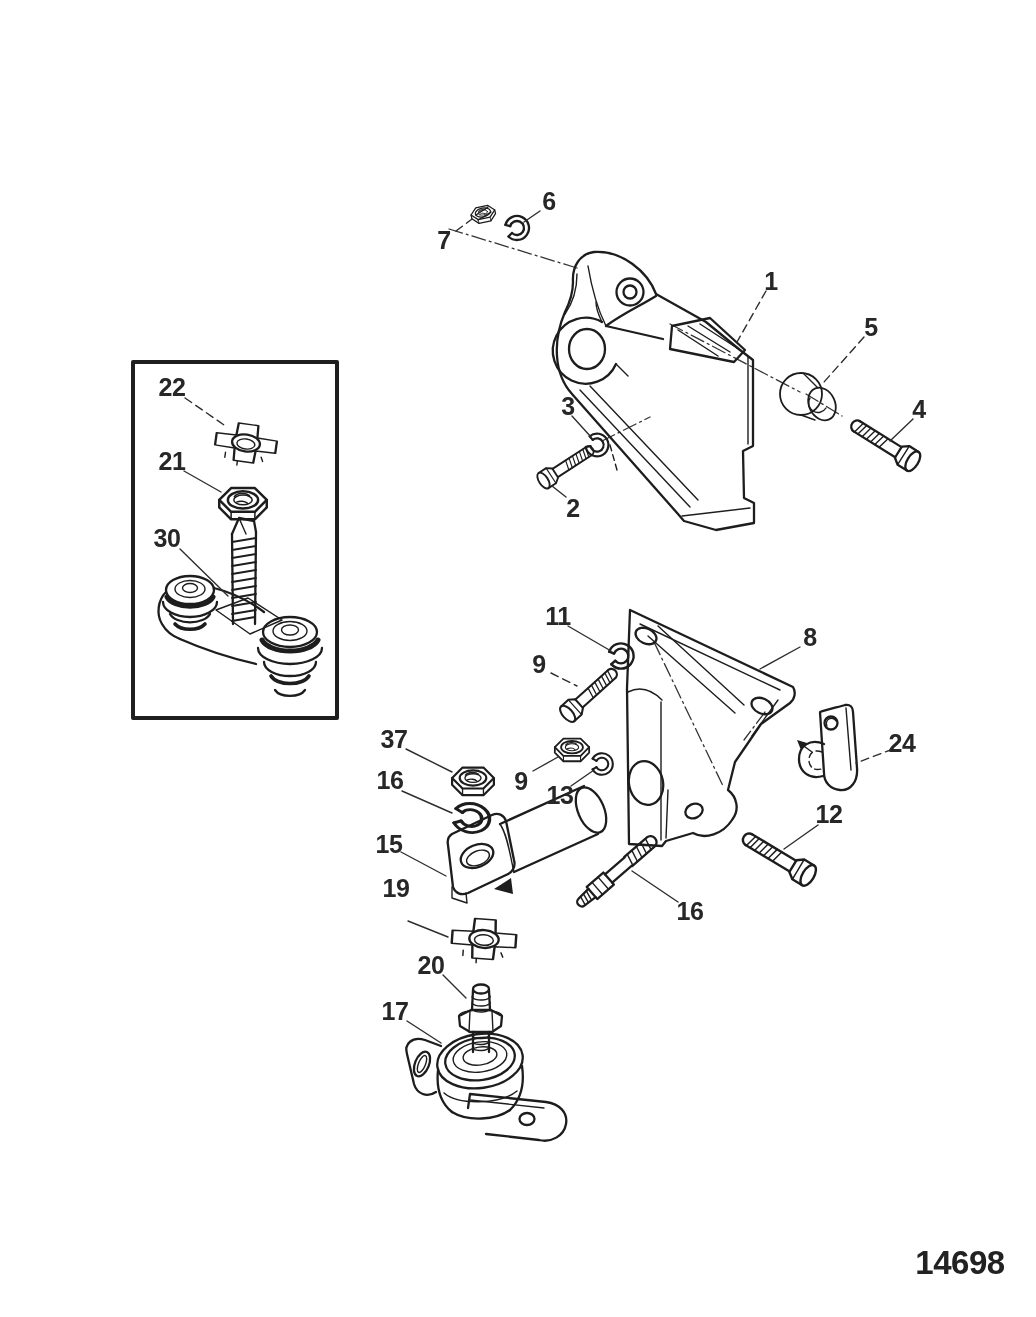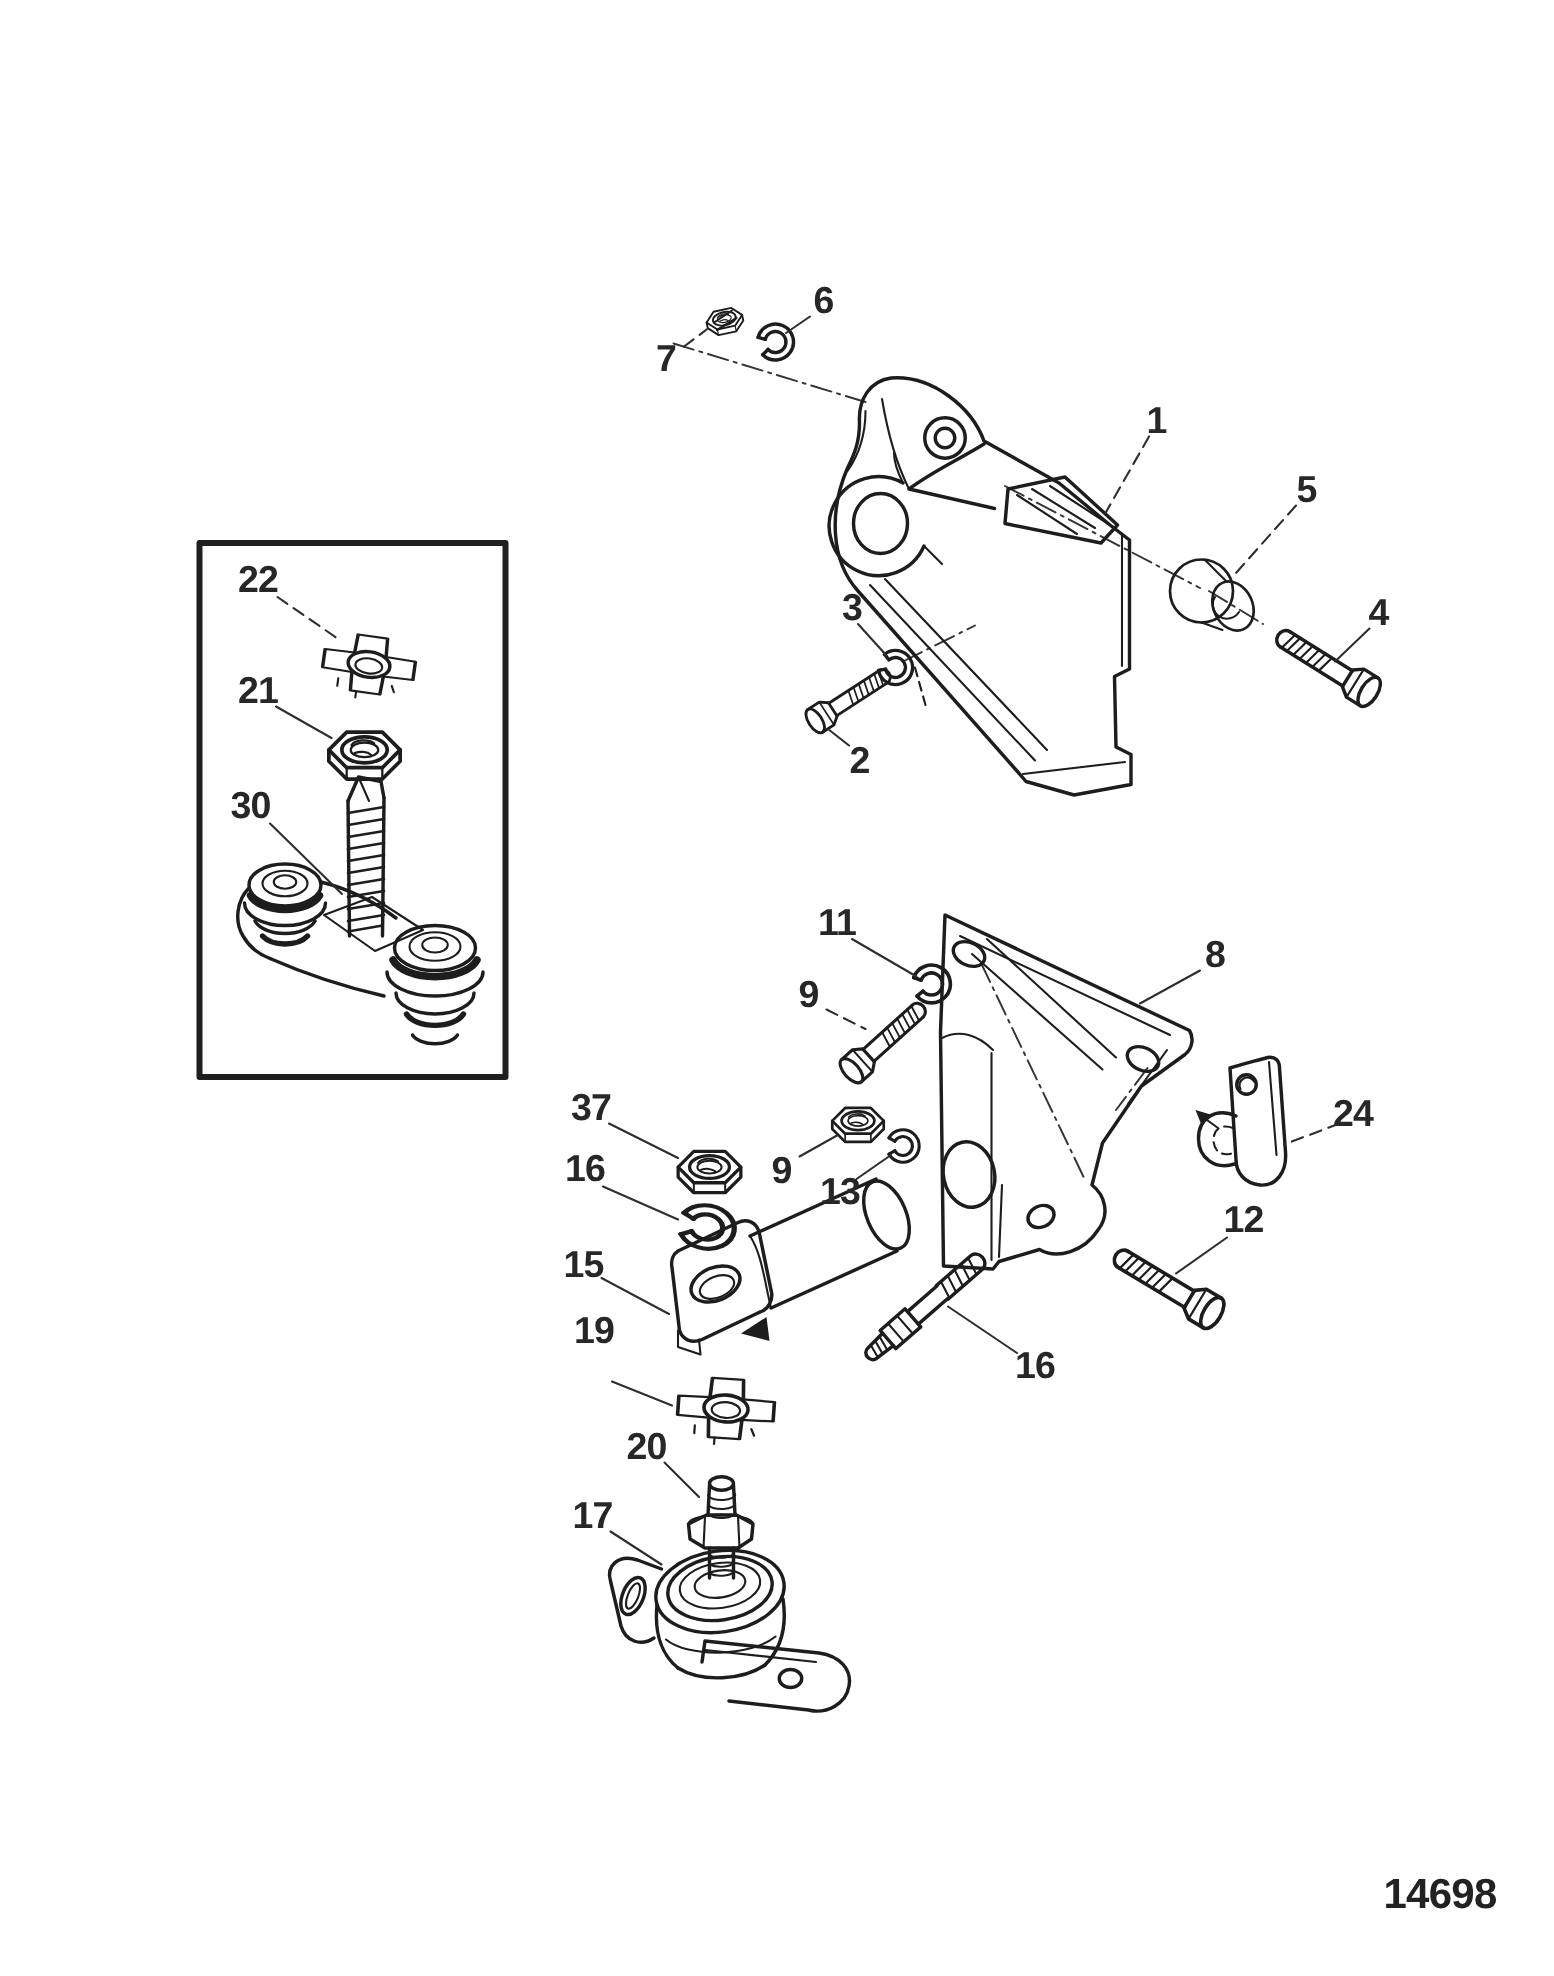--- a/index.html
+++ b/index.html
@@ -12,21 +12,21 @@
   svg .band{stroke-width:5;}
   svg .thk{stroke-width:3.6;}
   svg .leader{stroke-width:1.4;stroke:#2e2e2e;}
   svg .dashl{stroke-width:1.4;stroke:#2e2e2e;stroke-dasharray:8 5;}
   svg .axis{stroke-width:1.3;stroke:#343434;stroke-dasharray:14 4 2 4;}
   svg .dash{stroke-dasharray:6 4;}
   svg .fillb{fill:#1d1d1d;stroke:none;}
   .callout{position:absolute;transform:translate(-50%,-50%);
            font-weight:bold;font-size:25px;color:#272727;letter-spacing:-0.5px;white-space:nowrap;}
   .drawing-number{position:absolute;transform:translate(-50%,-50%);
-           font-weight:bold;font-size:28px;color:#222;letter-spacing:-0.5px;}
+           font-weight:bold;font-size:33px;color:#222;letter-spacing:-0.5px;}
 </style>
 </head>
 <body>
 
 <div class="page">
 
 <svg width="1036" height="1317" viewBox="0 0 1036 1317">
   <defs>
     <g id="bolt">
       <ellipse cx="-8" cy="0" rx="5.5" ry="11"></ellipse>

